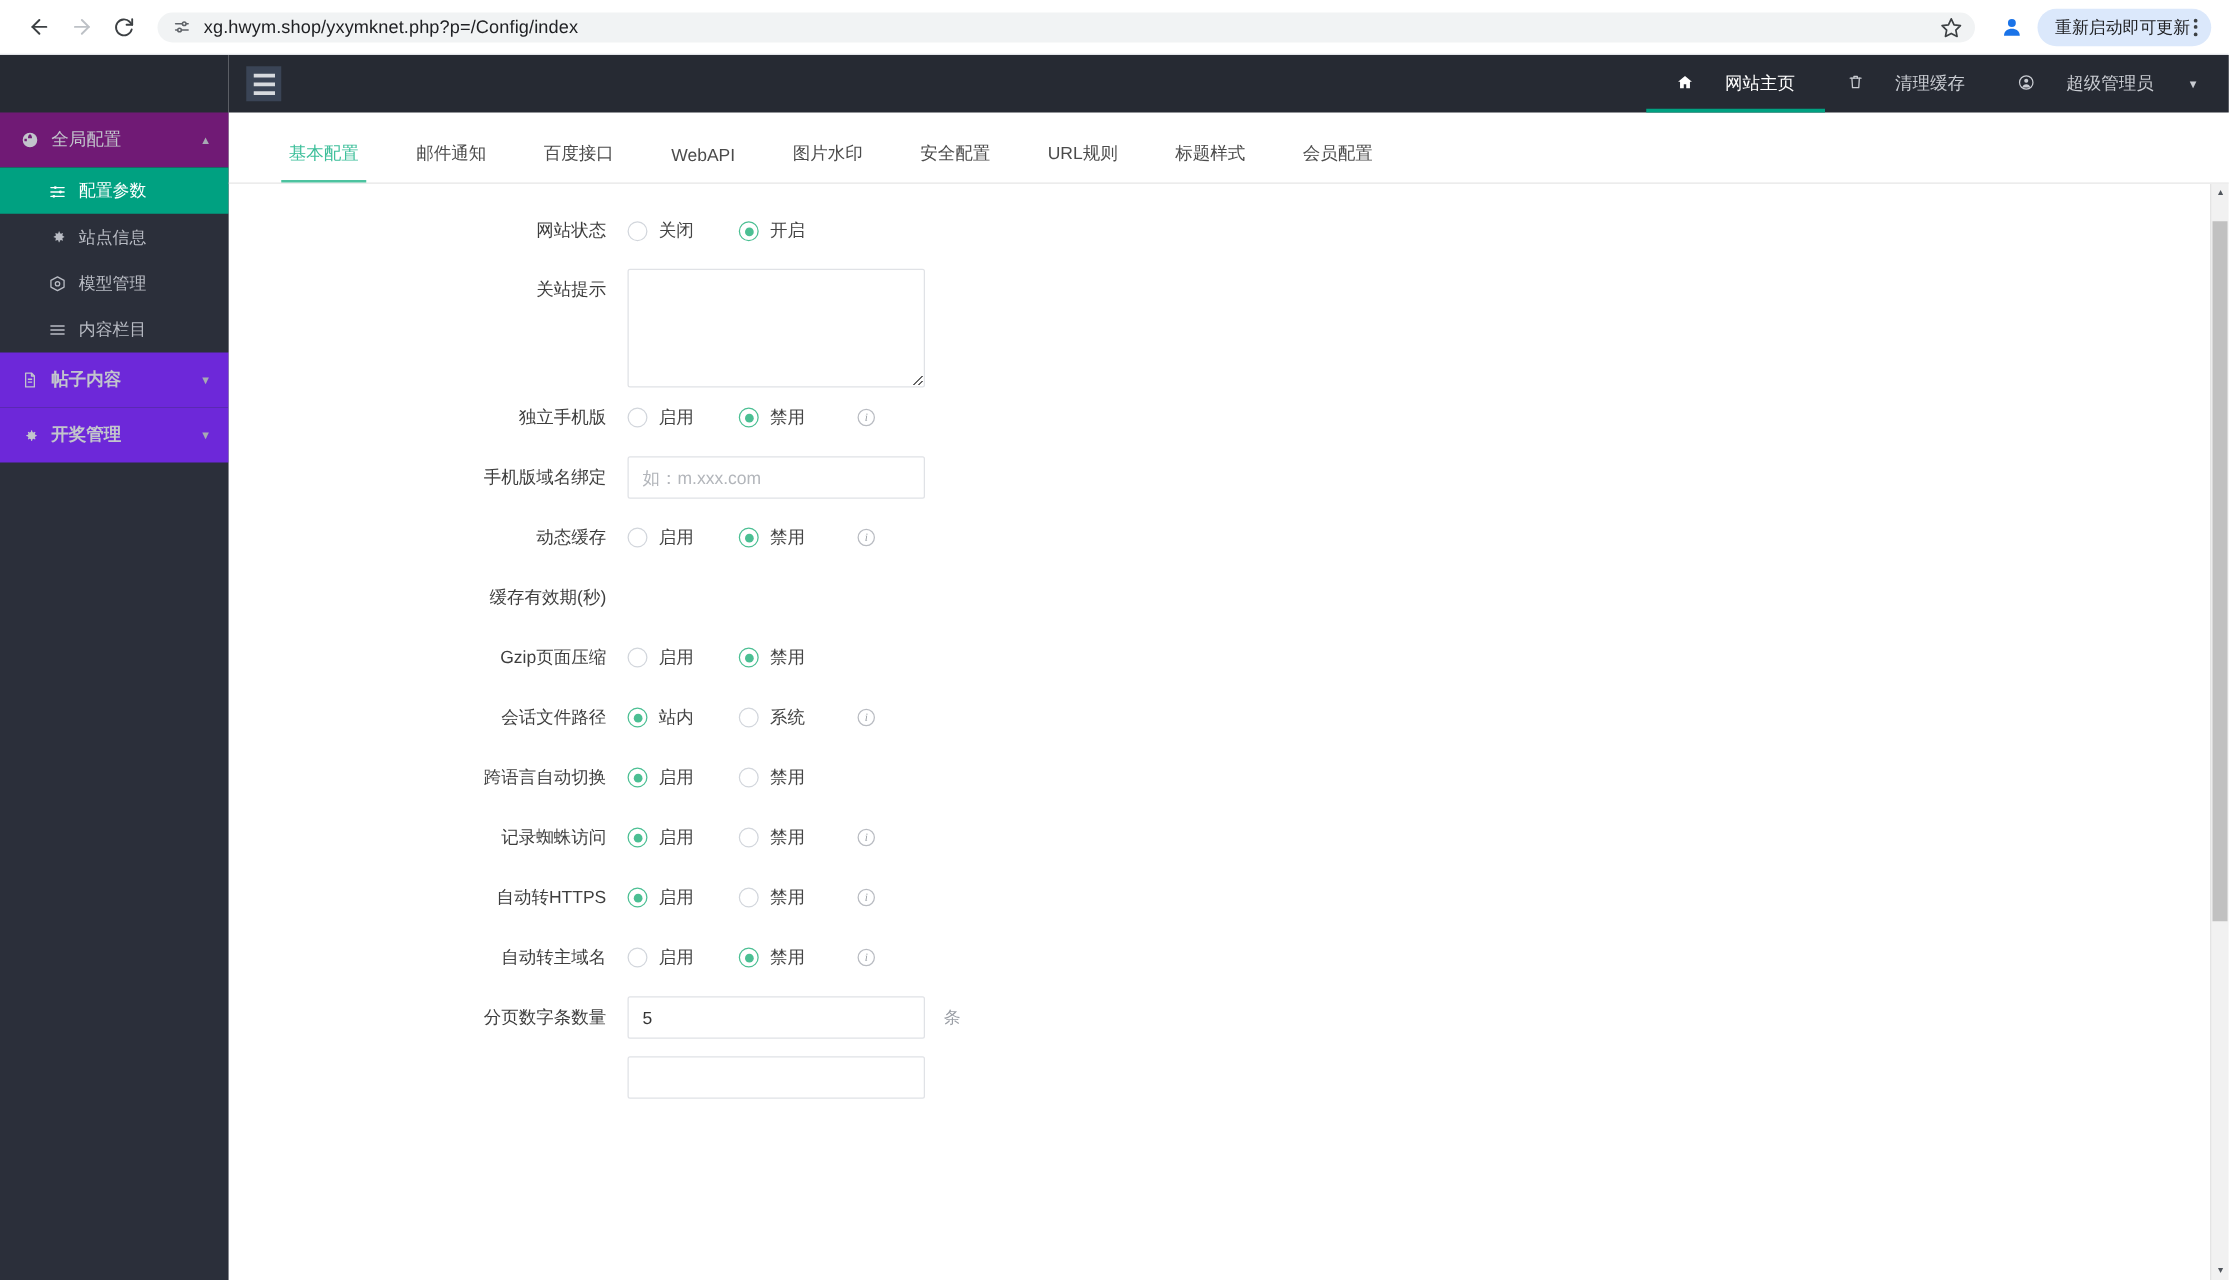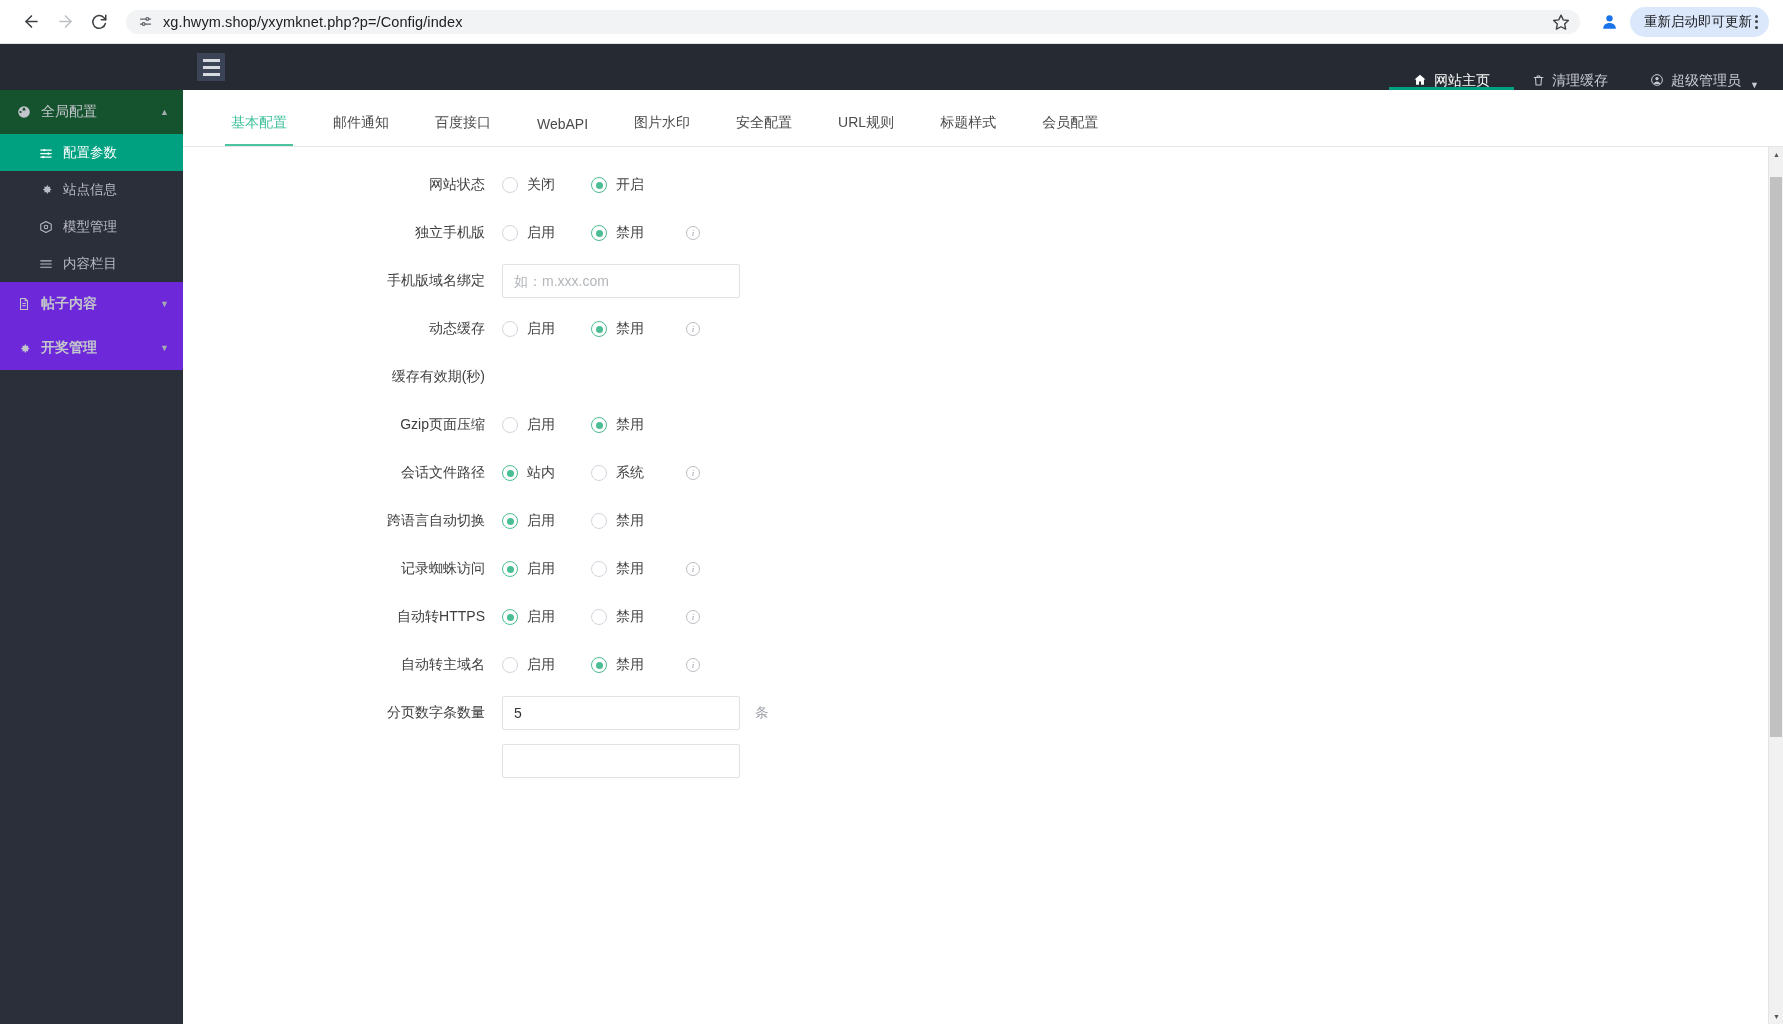--- a/index.html
+++ b/index.html
@@ -84,21 +84,21 @@
     display: flex; flex-direction: column;
     overflow: hidden;
   }
   .sidebar-top { height: 46px; background: #262a33; }
   .menu-group-head {
     height: 44px;
     display: flex; align-items: center;
     padding: 0 14px 0 16px;
     color: #c2c5cc;
     font-size: 14px;
-    background: #14532d;
+    background: #701a75;
     gap: 9px;
   }
   .menu-group-head .caret { margin-left: auto; font-size: 9px; color: #a6aab3; }
   .menu-sub { background: #2b2f3a; }
   .menu-item {
     height: 37px;
     display: flex; align-items: center;
     padding-left: 38px;
     color: #b9bcc4;
     font-size: 13.5px;
@@ -130,21 +130,21 @@
     width: 28px; height: 28px;
     background: #3a4456;
     display: flex; flex-direction: column;
     align-items: center; justify-content: center;
     gap: 4px;
   }
   .hamburger i { display: block; width: 17px; height: 3px; background: #d7dadf; }
   .topbar-right { margin-left: auto; display: flex; align-items: center; gap: 42px; }
   .topbar-link {
     color: #c9ccd2; font-size: 14px;
-    display: flex; align-items: flex-end; gap: 7px;
+    display: flex; align-items: center; gap: 25px;
     height: 46px; align-self: stretch;
     position: relative;
   }
   .topbar-link.current { color: #ffffff; }
   .topbar-link.current::after {
     content: ""; position: absolute; left: -24px; right: -24px; bottom: 0;
     height: 3px; background: #00a181;
   }
   .topbar-link .caret { font-size: 9px; margin-left: 2px; }
 
@@ -470,20 +470,26 @@
             <span class="radio"></span>
             <span>关闭</span>
           </label>
           <label class="radio-opt">
             <span class="radio checked"></span>
             <span>开启</span>
           </label>
         </div>
       </div>
 
+      <div class="frow tall">
+        <div class="flabel">关站提示</div>
+        <div class="fctl">
+          <textarea class="txtarea" placeholder="" style=""></textarea>
+        </div>
+      </div>
 
       <div class="frow">
         <div class="flabel">独立手机版</div>
         <div class="fctl">
           <label class="radio-opt">
             <span class="radio"></span>
             <span>启用</span>
           </label>
           <label class="radio-opt">
             <span class="radio checked"></span>

